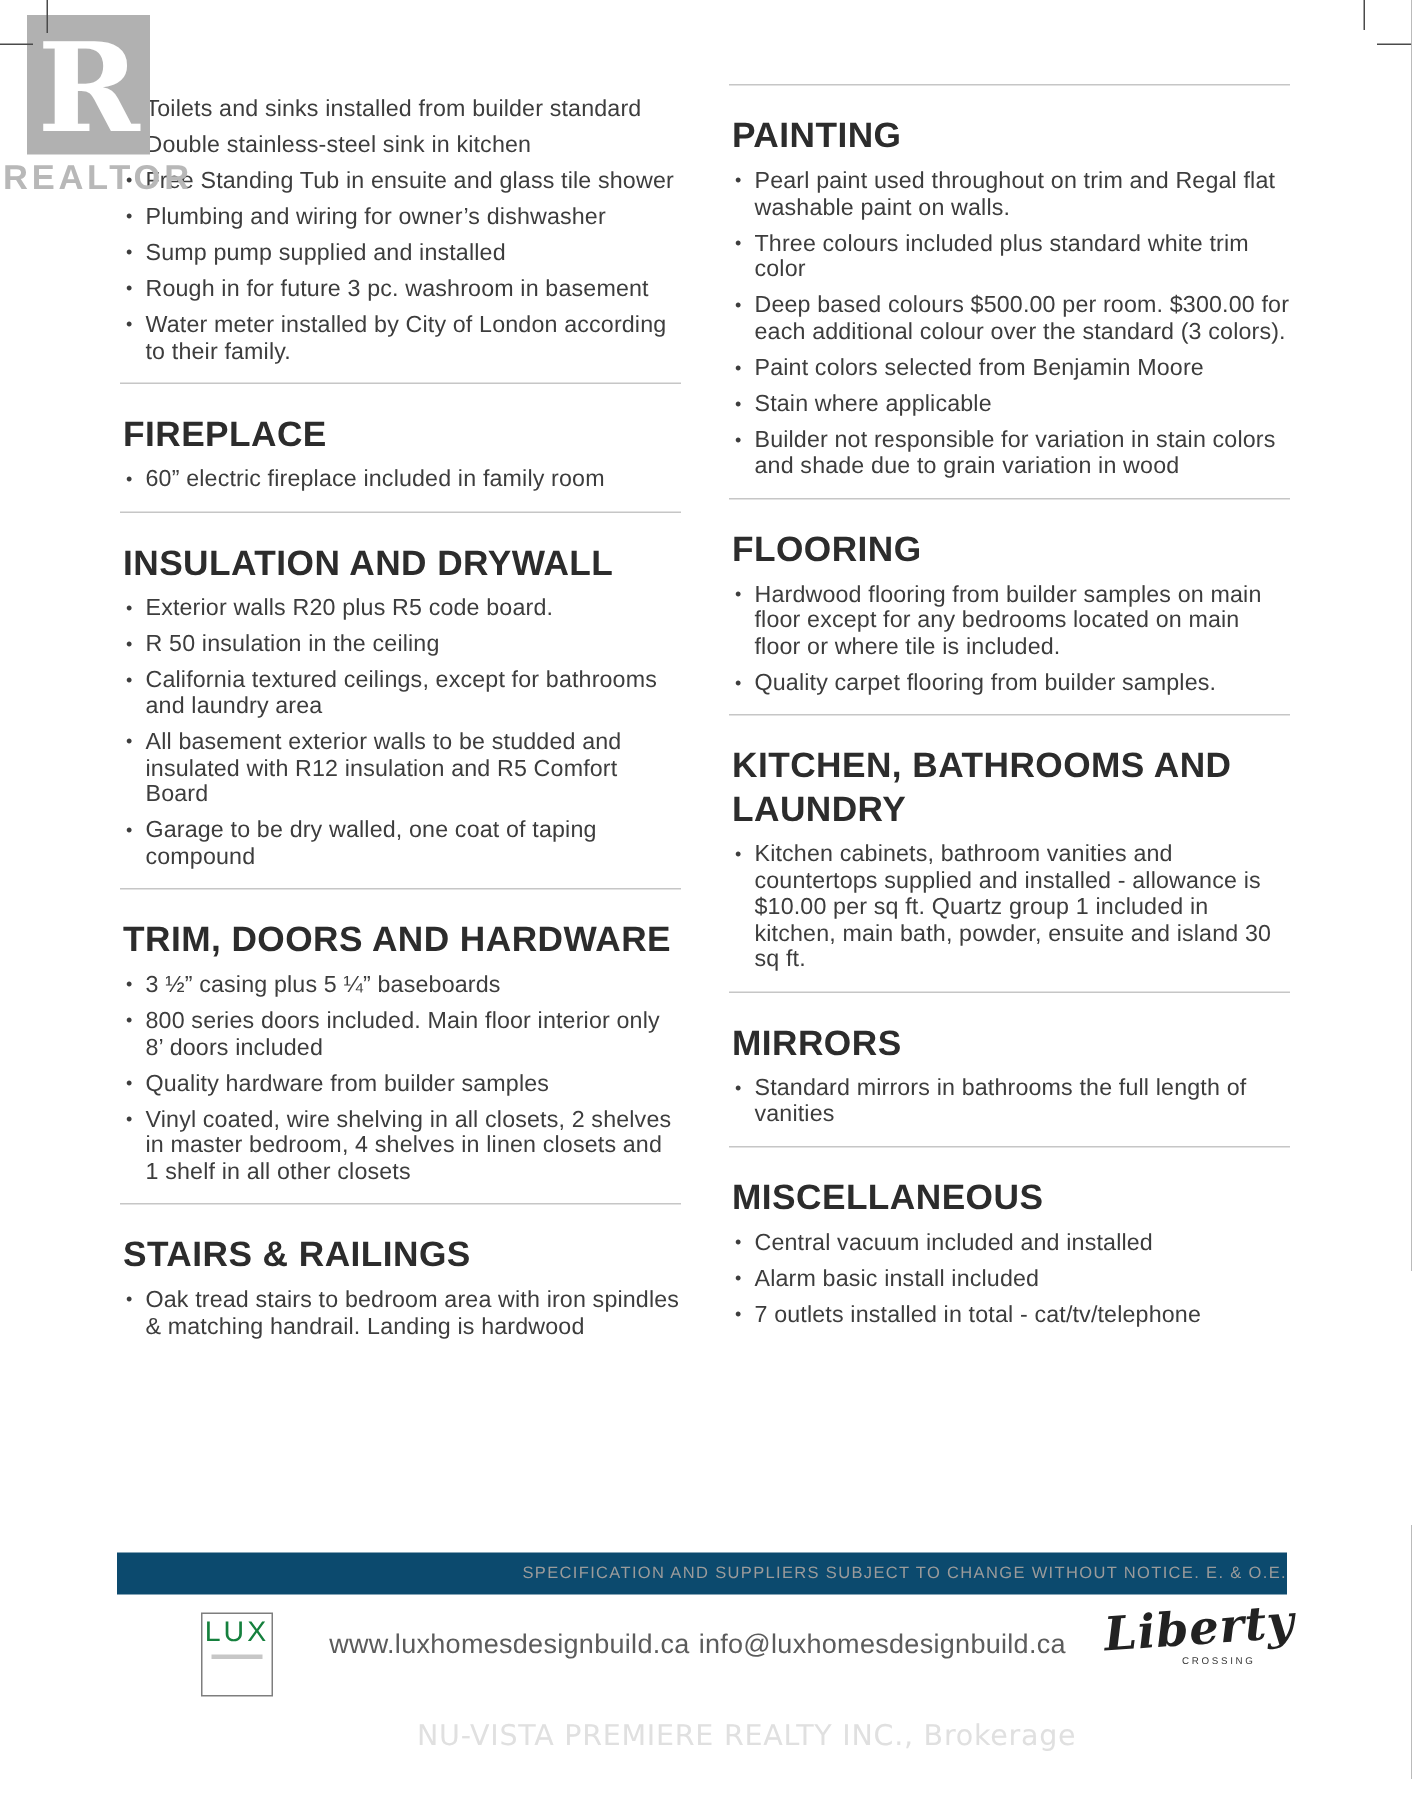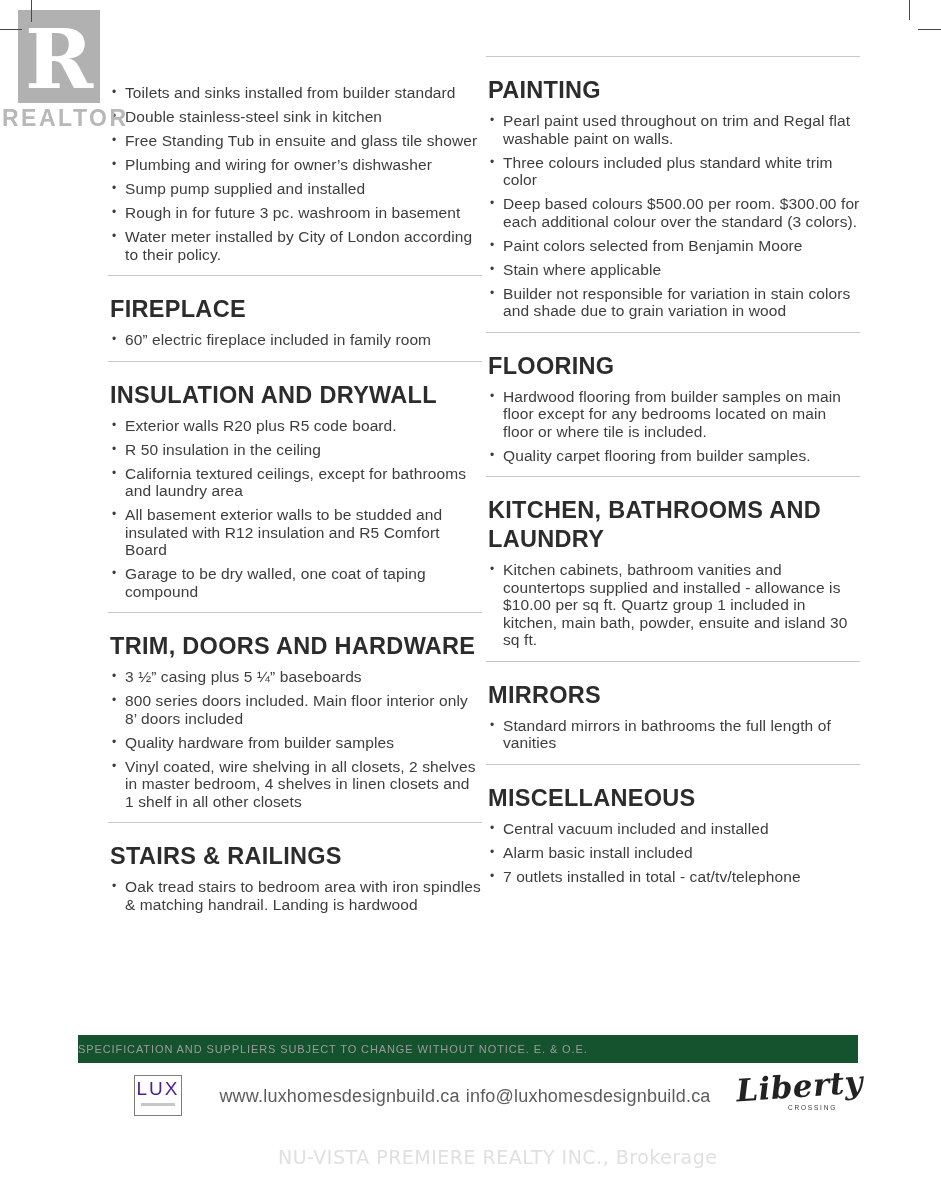--- a/index.html
+++ b/index.html
@@ -33,21 +33,21 @@
     transform:translateY(2px);
   }
   .realtor .label {
     position:absolute; left:-16px; top:95px;
     font-size:23px; letter-spacing:2.5px; color:#b8b8b8;
     font-weight:bold;
   }
 
   
   .col { position:absolute; width:374px; font-size:15.5px; letter-spacing:0.1px; }
-  .col-left  { left:80px;  top:84px;margin-left:28px; }
+  .col-left  { left:80px;  top:64px; }
   .col-right { left:486px; top:56px; }
 
   ul.bullets { list-style:none; margin:7px 0 0 4px; padding:0; }
   ul.bullets li {
     position:relative; padding-left:13px; margin-bottom:6.5px;
     line-height:17.5px; color:#3d3d3d;
   }
   ul.bullets li::before {
     content:"•"; position:absolute; left:0; top:0;
     font-size:12px; color:#3d3d3d;
@@ -60,27 +60,27 @@
   h2.sec-title {
     margin:19px 0 0 2px;
     font-weight:bold;
     font-size:23.5px; line-height:29px;
     letter-spacing:0.3px; color:#2c2c2c;
   }
 
   
   .disclaimer-bar {
     position:absolute; left:78px; top:1035px; width:780px; height:28px;
-    background:#14532d; color:#9b9b9b;
+    background:#0c4a6e; color:#9b9b9b;
     font-size:11px; letter-spacing:0.9px;
-    line-height:28px; text-align:left;
+    line-height:28px; text-align:right;
   }
   .lux {
-    position:absolute; left:134px; top:1075px; width:48px; height:41px;
-    border:1.5px solid #7e7e7e; text-align:center; color:#4c1d95;
+    position:absolute; left:134px; top:1075px; width:48px; height:56px;
+    border:1.5px solid #7e7e7e; text-align:center; color:#15803d;
   }
   .lux .lux-text { font-size:19px; line-height:26px; letter-spacing:2px; font-weight:400; }
   .lux .lux-sub { width:34px; height:3px; background:#c7c7c7; margin:1px auto 0; }
   .contact {
     position:absolute; left:195px; top:1086px; width:540px;
     display:flex; justify-content:center; gap:6px;
     font-size:18px; color:#5c5c5c; letter-spacing:0.2px;
   }
   .liberty { position:absolute; left:736px; top:1068px; width:100px; color:#222; }
   .liberty .lib-text {
@@ -120,21 +120,21 @@
 
   <div class="col col-left">
 
     <ul class="bullets top">
       <li>Toilets and sinks installed from builder standard</li>
       <li>Double stainless-steel sink in kitchen</li>
       <li>Free Standing Tub in ensuite and glass tile shower</li>
       <li>Plumbing and wiring for owner’s dishwasher</li>
       <li>Sump pump supplied and installed</li>
       <li>Rough in for future 3 pc. washroom in basement</li>
-      <li>Water meter installed by City of London according to their policy.</li>
+      <li>Water meter installed by City of London according to their family.</li>
     </ul>
 
     <div class="section">
       <div class="divider"></div>
       <h2 class="sec-title">FIREPLACE</h2>
       <ul class="bullets">
         <li>60” electric fireplace included in family room</li>
       </ul>
     </div>
 

